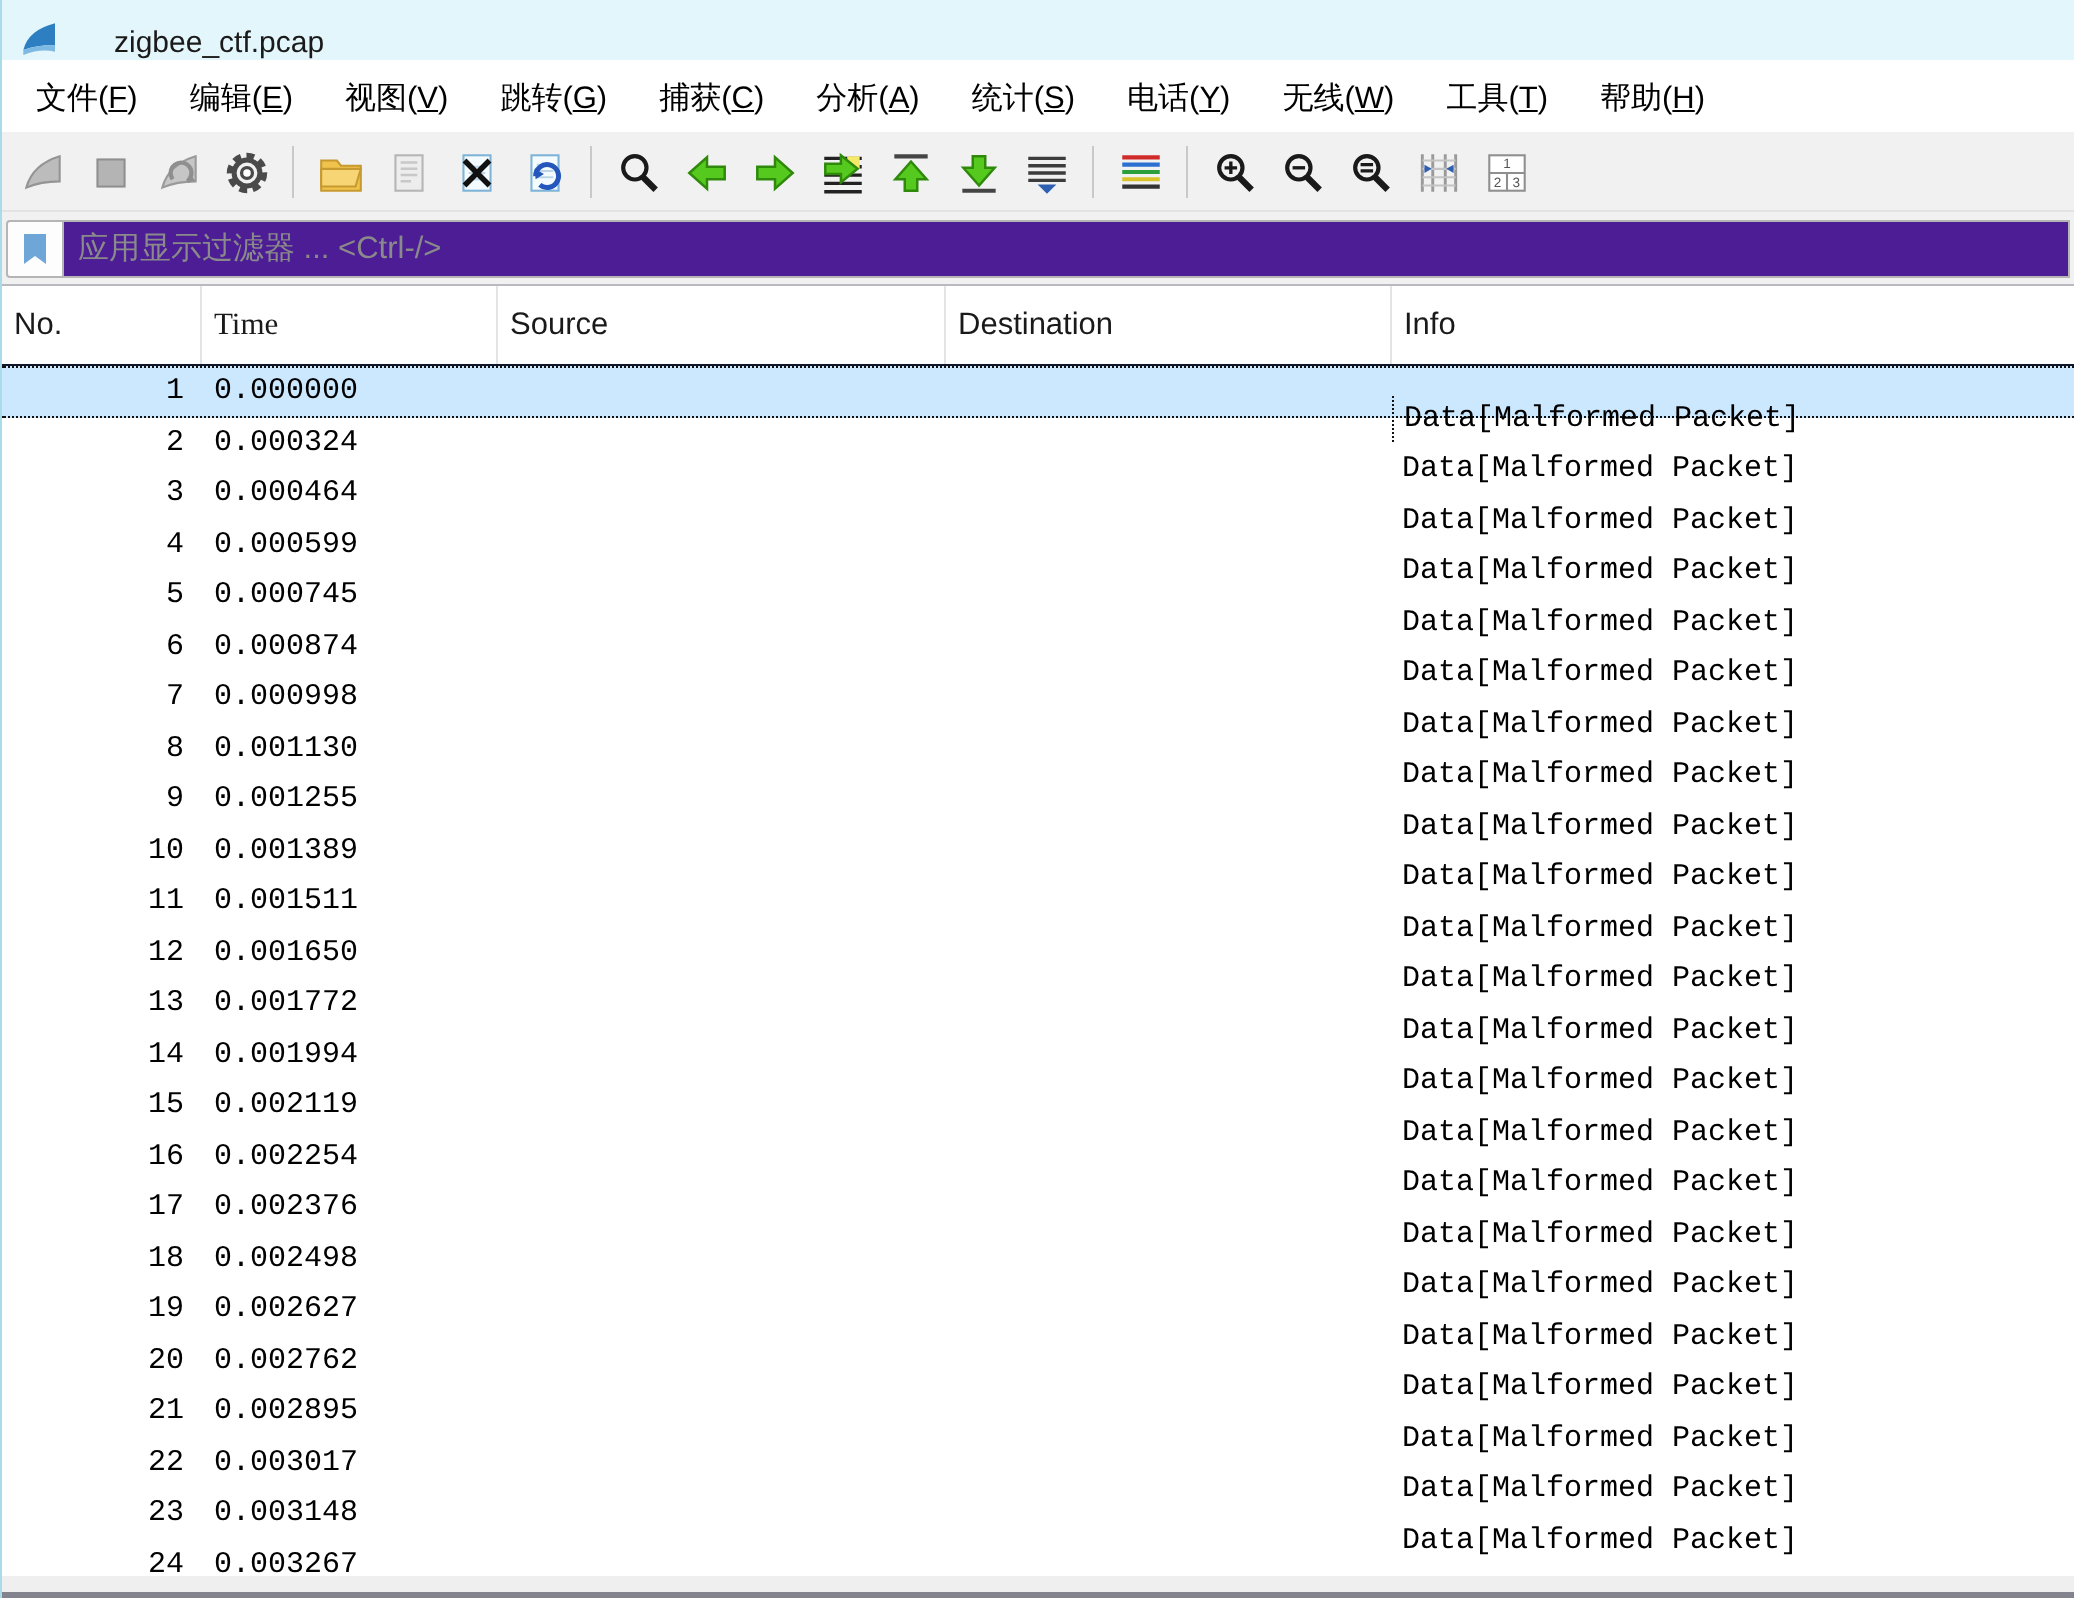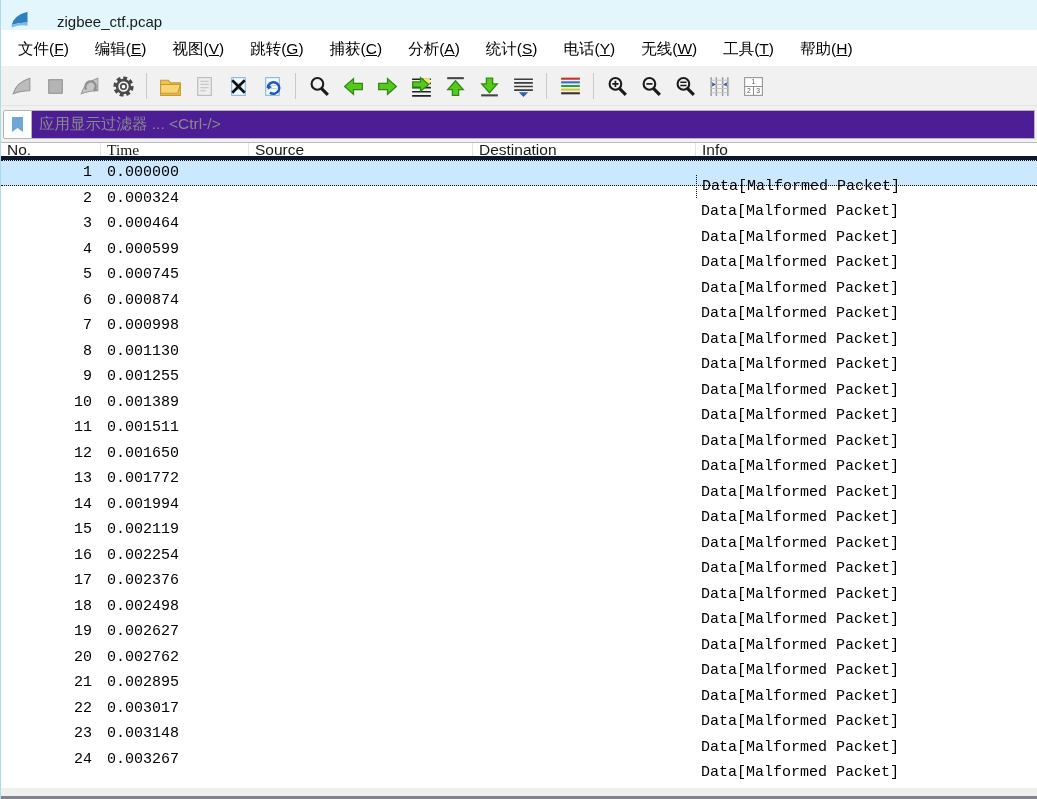--- a/index.html
+++ b/index.html
@@ -43,21 +43,21 @@
     display:flex;align-items:center;justify-content:center;box-sizing:border-box;
     border-radius:2px 0 0 2px;
   }
   .filter-input{
     flex:1;height:29px;background:#4c1d95;border:1px solid #b5b5b5;border-left:none;
     display:flex;align-items:center;padding-left:7px;box-sizing:border-box;
     font-size:15.5px;color:#8a8a8a;
   }
   
   .packet-header{
-    display:flex;height:17px;background:#ffffff;border-bottom:4px solid #0f172a;
+    display:flex;height:40px;background:#ffffff;border-bottom:1px solid #0f172a;
     font-size:15.5px;color:#1a1a1a;align-items:flex-end;box-sizing:border-box;
   }
   .ph-cell{
     height:100%;display:flex;align-items:center;padding-left:6px;
     border-right:1px solid #e4e4e4;box-sizing:border-box;white-space:nowrap;overflow:hidden;
   }
   .packet-rows{
     font-family:"Liberation Mono","DejaVu Sans Mono",monospace;
     font-size:15px;color:#000;background:#fff;
   }

